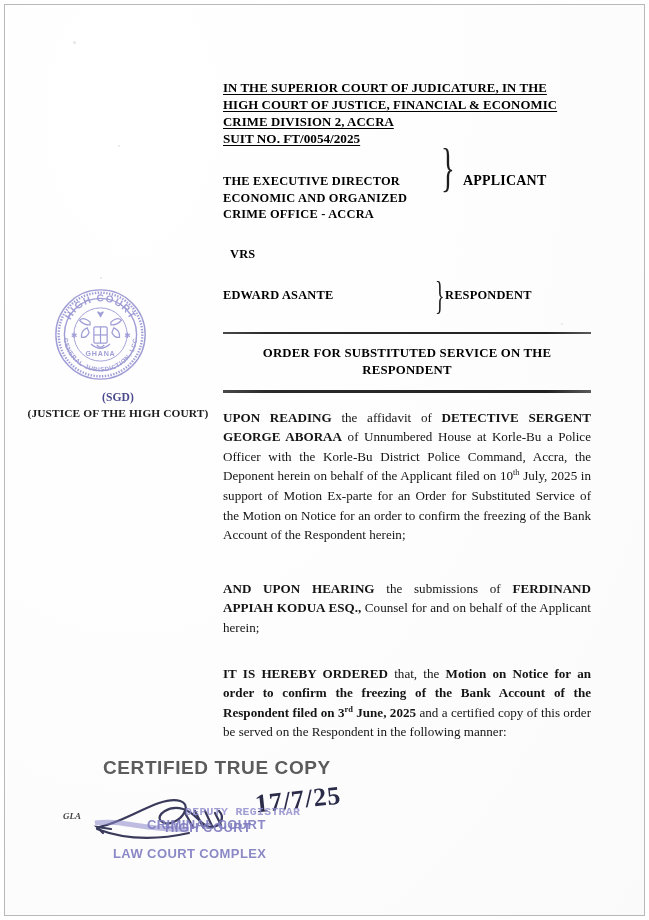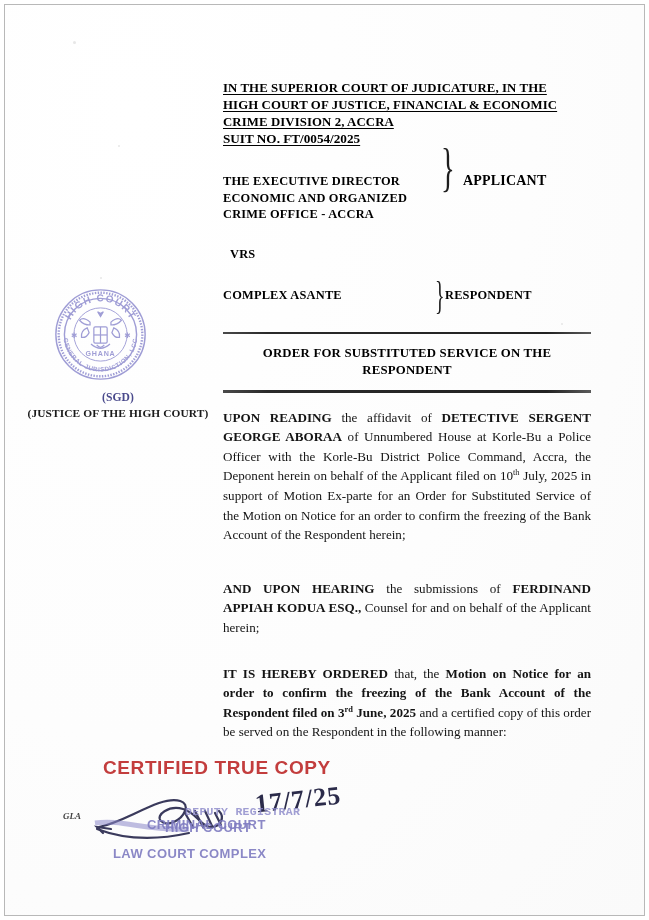--- a/index.html
+++ b/index.html
@@ -210,21 +210,21 @@
     color: #6d6ab8;
     pointer-events: none;
   }
   .ctc-title {
     position: absolute;
     left: 0; top: 0;
     font-family: "Liberation Sans", sans-serif;
     font-weight: bold;
     font-size: 19px;
     letter-spacing: .6px;
-    color: #b91c1c;
+    color: #404040;
     opacity: .85;
   }
   .ctc-deputy {
     position: absolute;
     left: 82px; top: 48px;
     font-family: Liberation Mono, monospace;
     font-weight: bold;
     font-size: 11.5px;
     letter-spacing: .3px;
     color: #8a87c9;
@@ -346,21 +346,21 @@
         <div>THE EXECUTIVE DIRECTOR</div>
         <div>ECONOMIC AND ORGANIZED</div>
         <div>CRIME OFFICE - ACCRA</div>
         <span class="brace brace-applicant">}</span>
         <span class="role">APPLICANT</span>
       </div>
 
       <div class="vrs">VRS</div>
 
       <div class="party-resp">
-        <span>COMPLEX ASANTE</span>
+        <span>EDWARD ASANTE</span>
         <span class="brace brace-respondent">}</span>
         <span class="role-resp">RESPONDENT</span>
       </div>
     </div>
 
     <div class="rule rule-top"></div>
 
     <div class="order-title">
       <div>ORDER FOR SUBSTITUTED SERVICE ON THE</div>
       <div>RESPONDENT</div>

